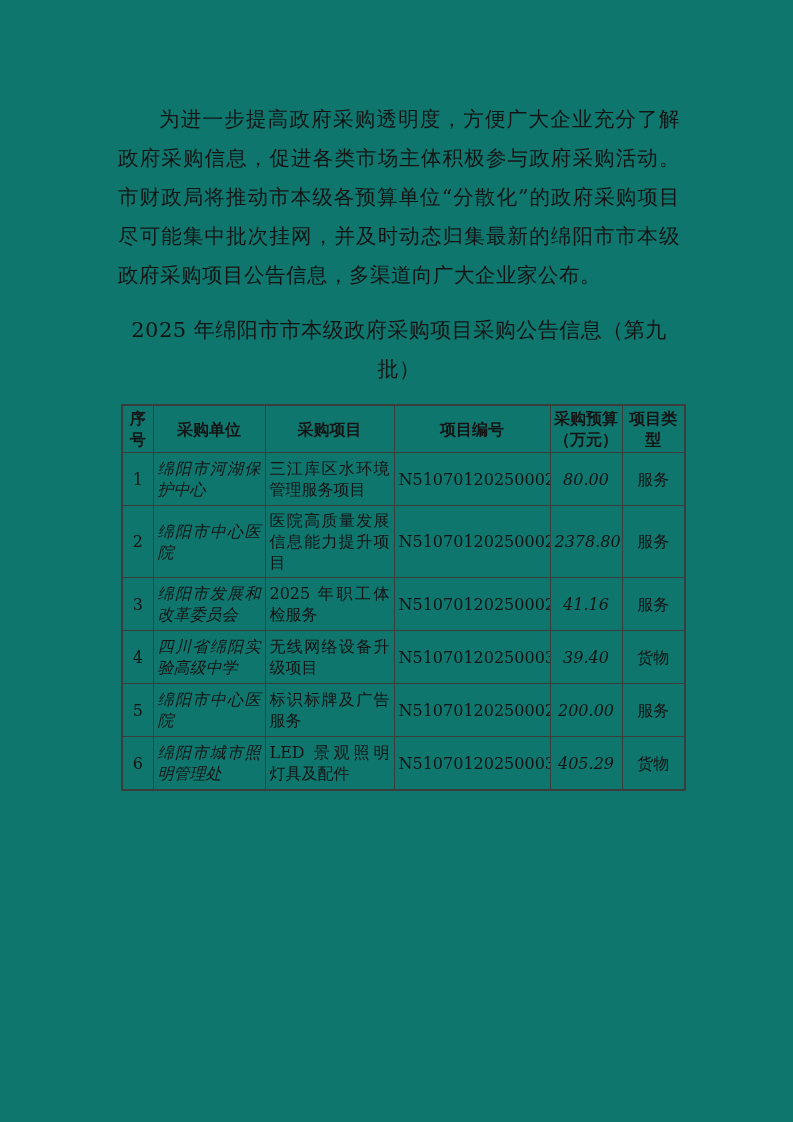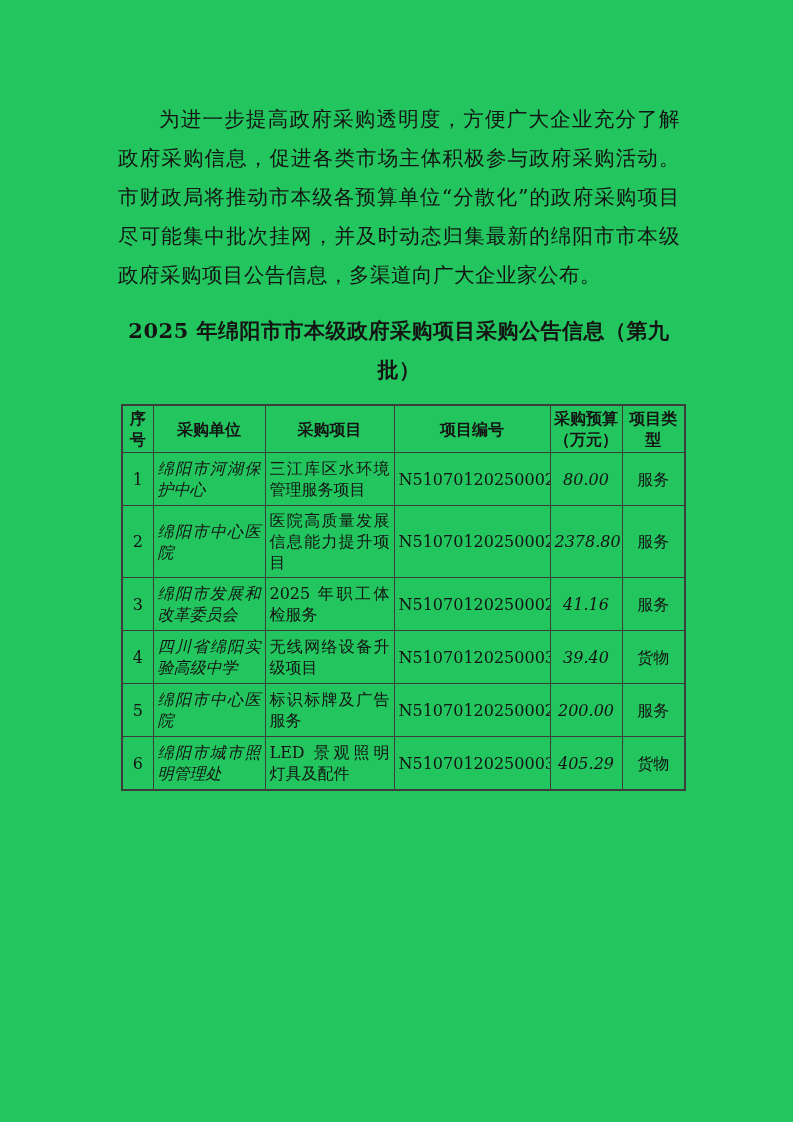--- a/index.html
+++ b/index.html
@@ -4,41 +4,41 @@
 <style>
   html, body {
     margin: 0;
     padding: 0;
     background: #ffffff;
   }
   .page {
     position: relative;
     width: 793px;
     height: 1122px;
-    background: #22c55e;
+    background: #0f766e;
     overflow: hidden;
     font-family: "DejaVu Serif", "Liberation Serif", serif;
     color: #141414;
   }
   .content {
     padding: 100px 113px 0 118px;
   }
   .body-paragraph {
     margin: 0 0 16px 0;
     font-size: 20.5px;
     line-height: 39px;
     text-align: justify;
     text-indent: 2em;
     letter-spacing: 0.5px;
   }
   .table-title {
     margin: 6px 0 15px 0;
     font-size: 21px;
     line-height: 39px;
-    font-weight: bold;
+    font-weight: normal;
     text-align: center;
     letter-spacing: 0.5px;
   }
   table.proc-table {
     border-collapse: collapse;
     table-layout: fixed;
     width: 563px;
     margin-left: 3px;
     border: 2px solid #3c3c3c;
   }

